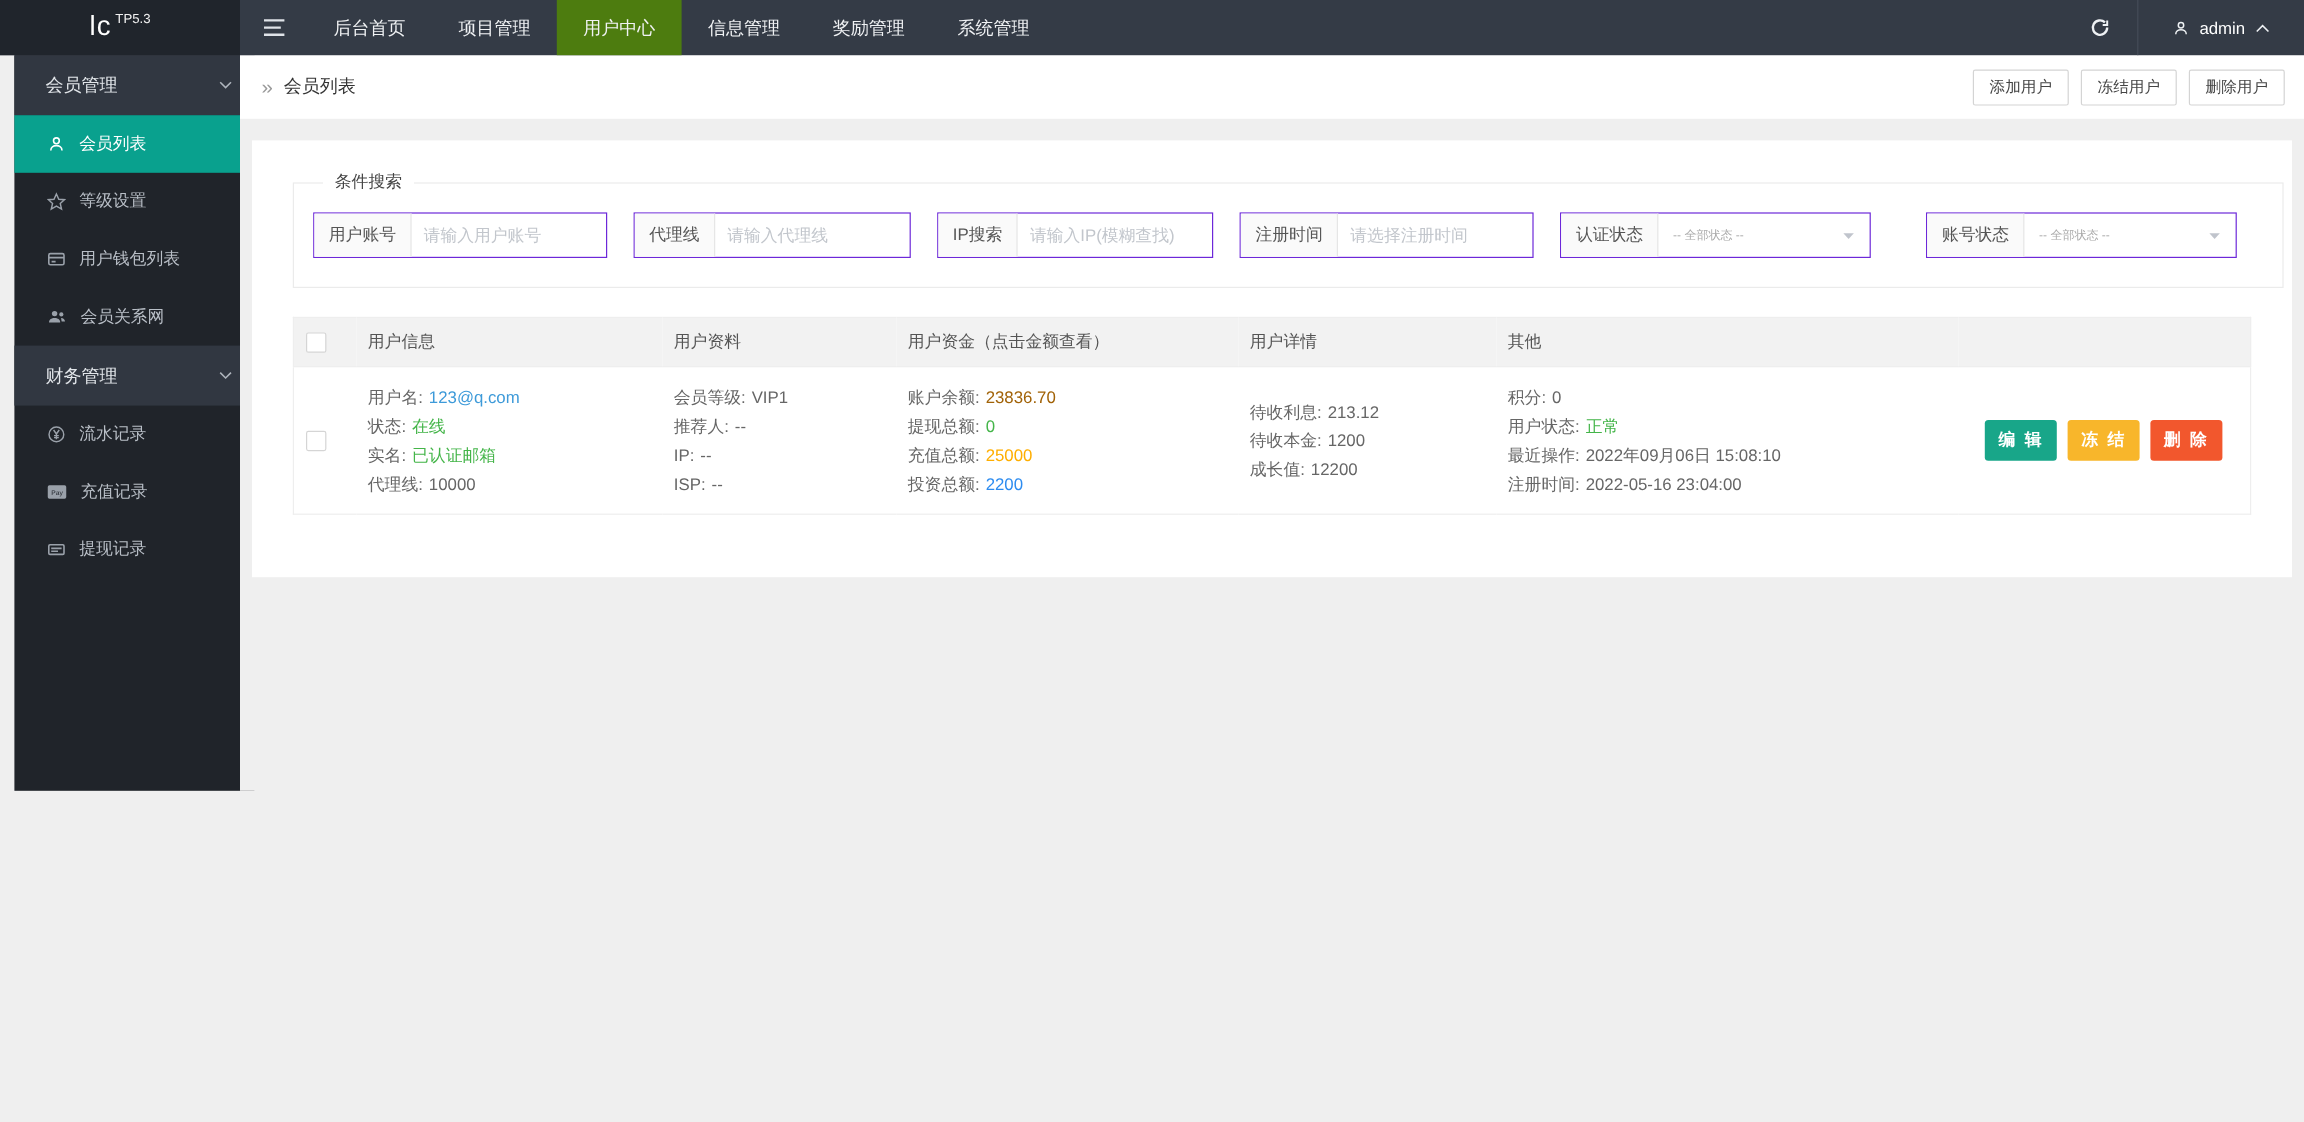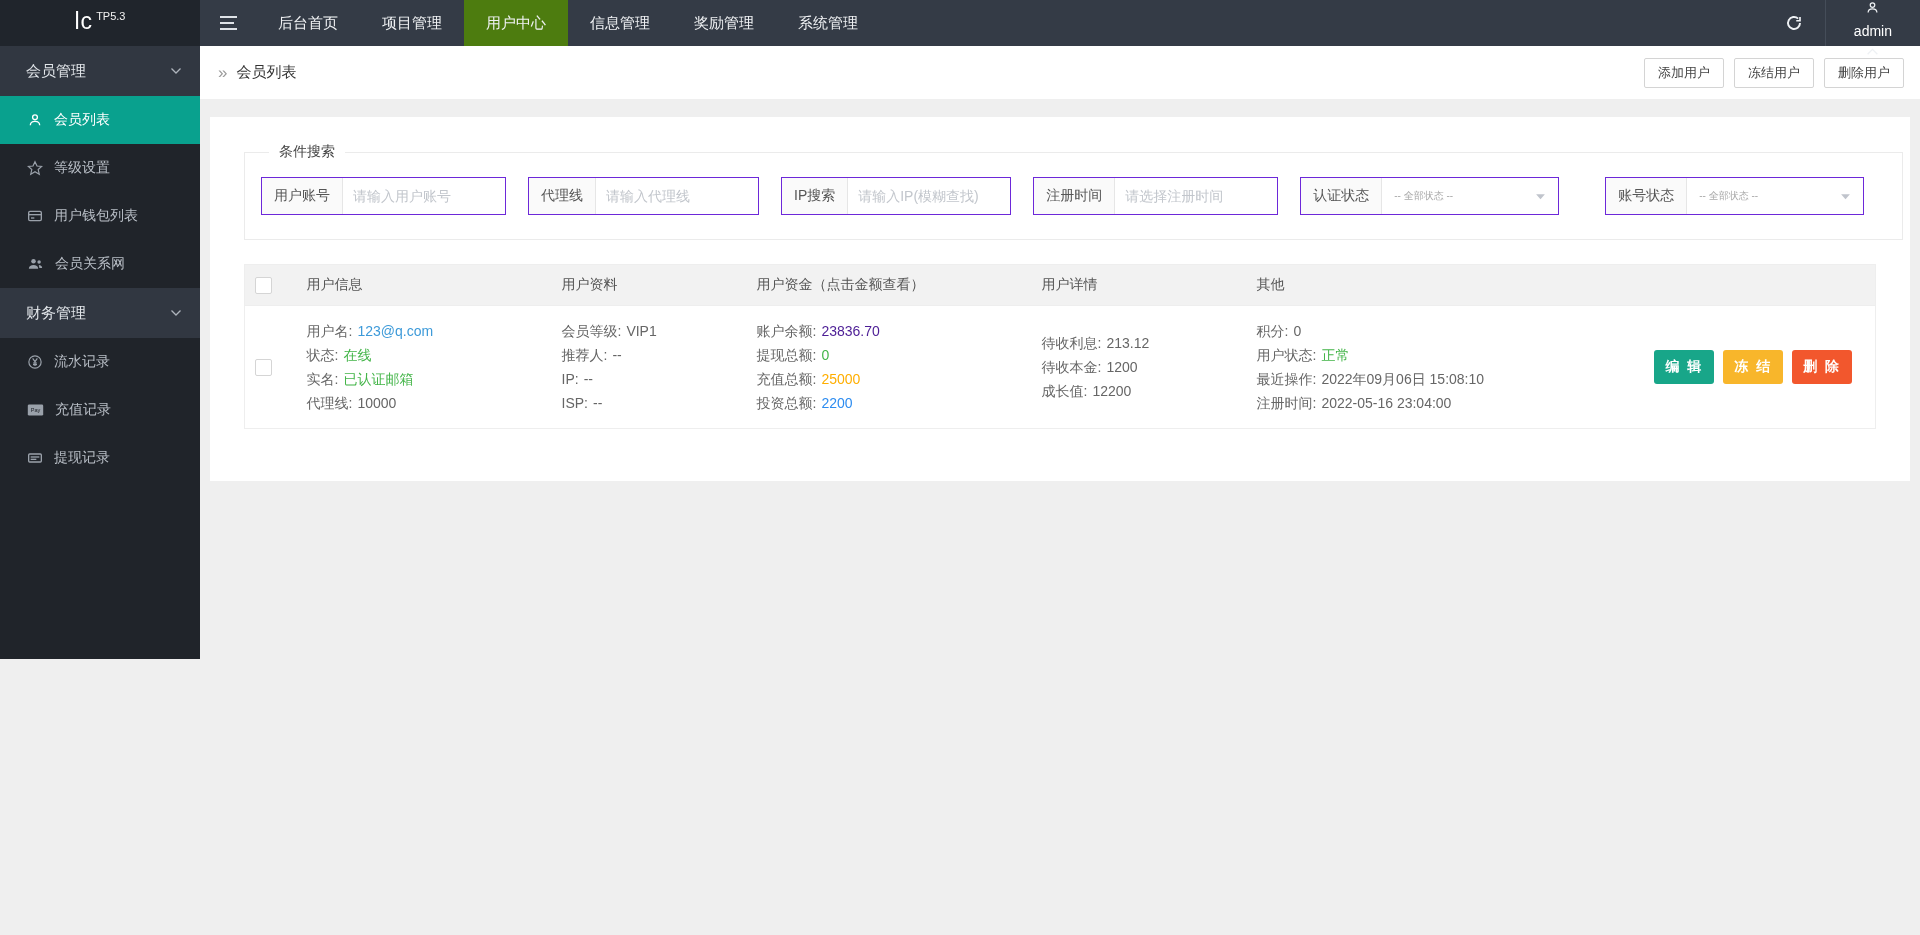--- a/index.html
+++ b/index.html
@@ -11,24 +11,24 @@
   .topbar { position:absolute; top:0; left:0; right:0; height:46px; background:#343b46; display:flex; align-items:stretch; color:#fff; z-index:10; }
   .logo-area { width:200px; background:#20252c; display:flex; align-items:flex-start; justify-content:center; padding-top:8px; gap:3px; }
   .logo-text { font-size:23px; line-height:26px; letter-spacing:1px; }
   .logo-sup { font-size:11px; margin-top:2px; color:#f2f2f2; }
   .burger { width:56px; display:flex; align-items:center; justify-content:center; cursor:pointer; }
   .nav { display:flex; align-items:stretch; }
   .nav-item { padding:0 22px; display:flex; align-items:center; font-size:15px; color:#f0f2f4; cursor:pointer; }
   .topbar-right { margin-left:auto; display:flex; align-items:stretch; }
   .icon-btn { width:62px; display:flex; align-items:center; justify-content:center; cursor:pointer; }
   .topbar-divider { width:1px; background:#454d59; }
-  .user-box { display:flex; align-items:center; gap:8px; padding:0 28px; font-size:14px; cursor:pointer;flex-direction:column; }
+  .user-box { display:flex; align-items:center; gap:8px; padding:0 28px; font-size:14px; cursor:pointer; }
 
   
-  .sidebar { position:absolute; top:46px; left:0; width:200px; bottom:0; background:#20242a; }
+  .sidebar { position:absolute; top:46px; left:12px; width:200px; bottom:0; background:#20242a; }
   .side-group-header { height:50px; background:#313741; color:#e2e6ea; display:flex; align-items:center; justify-content:space-between; padding:0 18px 0 26px; font-size:15px; cursor:pointer; }
   .side-item { height:48px; display:flex; align-items:center; gap:11px; padding-left:27px; color:#b9bfc7; font-size:14px; cursor:pointer; }
   .side-item.active { color:#fff; }
 
   
   .main { position:absolute; left:200px; top:46px; right:0; bottom:0; background:#efefef; overflow:hidden; }
   .crumbbar { height:53px; background:#fff; display:flex; align-items:center; justify-content:space-between; padding:0 16px 0 18px; }
   .crumb-left { display:flex; align-items:center; gap:9px; font-size:15px; color:#333; }
   .crumb-icon { color:#9a9a9a; font-size:17px; }
   .toolbar { display:flex; gap:10px; }
@@ -305,21 +305,21 @@
                 <div class="line"><span class="lbl">实名:</span><span style="color: rgb(68, 181, 73);">已认证邮箱</span></div>
                 <div class="line"><span class="lbl">代理线:</span><span>10000</span></div>
               </td>
               <td>
                 <div class="line"><span class="lbl">会员等级:</span><span>VIP1</span></div>
                 <div class="line"><span class="lbl">推荐人:</span><span>--</span></div>
                 <div class="line"><span class="lbl">IP:</span><span>--</span></div>
                 <div class="line"><span class="lbl">ISP:</span><span>--</span></div>
               </td>
               <td>
-                <div class="line"><span class="lbl">账户余额:</span><span style="color: #4c1d95;">23836.70</span></div>
+                <div class="line"><span class="lbl">账户余额:</span><span style="color: #a16207;">23836.70</span></div>
                 <div class="line"><span class="lbl">提现总额:</span><span style="color: rgb(68, 181, 73);">0</span></div>
                 <div class="line"><span class="lbl">充值总额:</span><span style="color: rgb(255, 174, 0);">25000</span></div>
                 <div class="line"><span class="lbl">投资总额:</span><span style="color: rgb(45, 140, 240);">2200</span></div>
               </td>
               <td>
                 <div class="line"><span class="lbl">待收利息:</span><span>213.12</span></div>
                 <div class="line"><span class="lbl">待收本金:</span><span>1200</span></div>
                 <div class="line"><span class="lbl">成长值:</span><span>12200</span></div>
               </td>
               <td>

